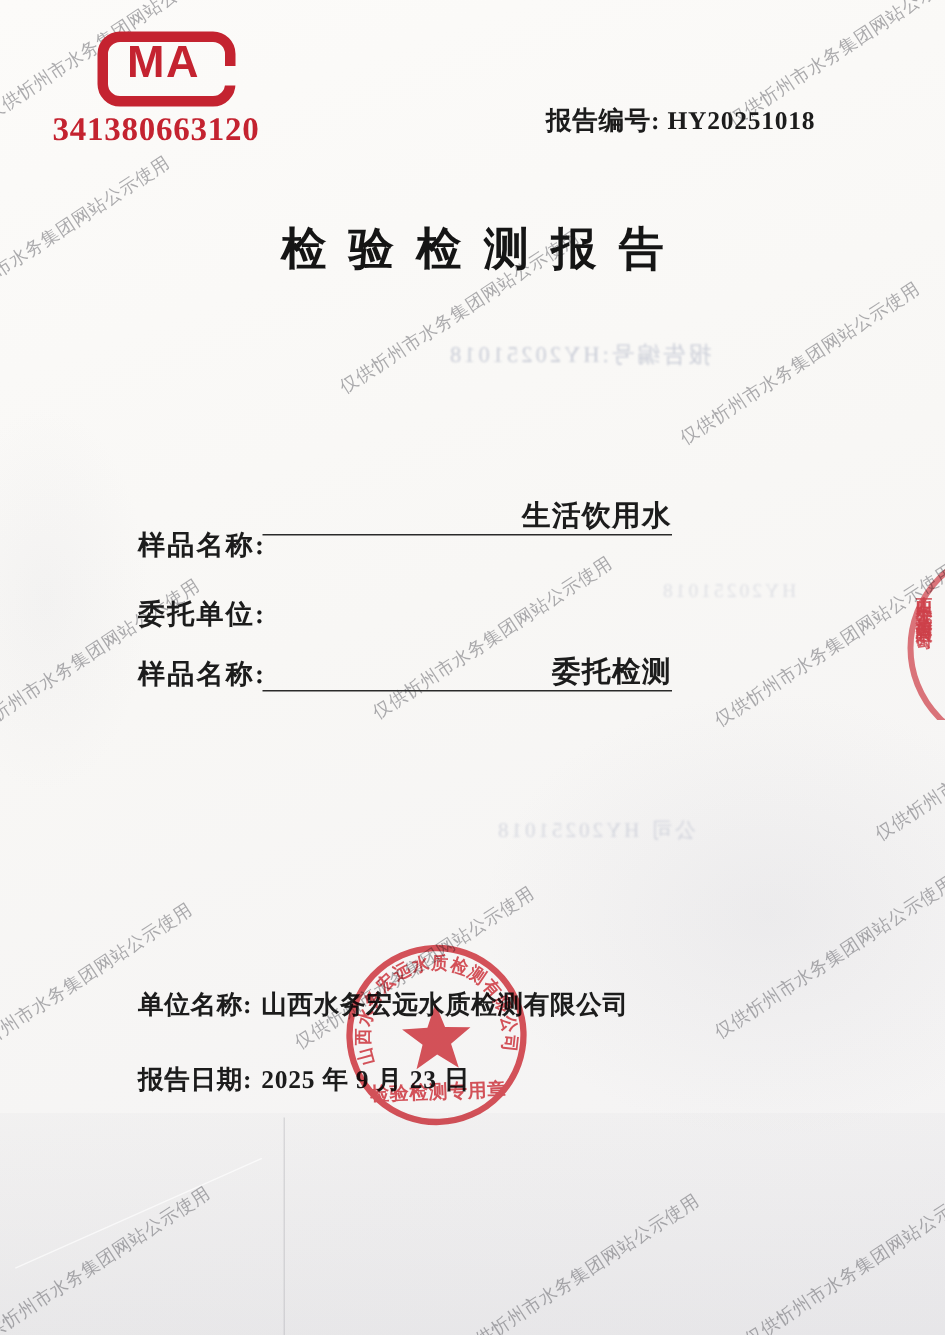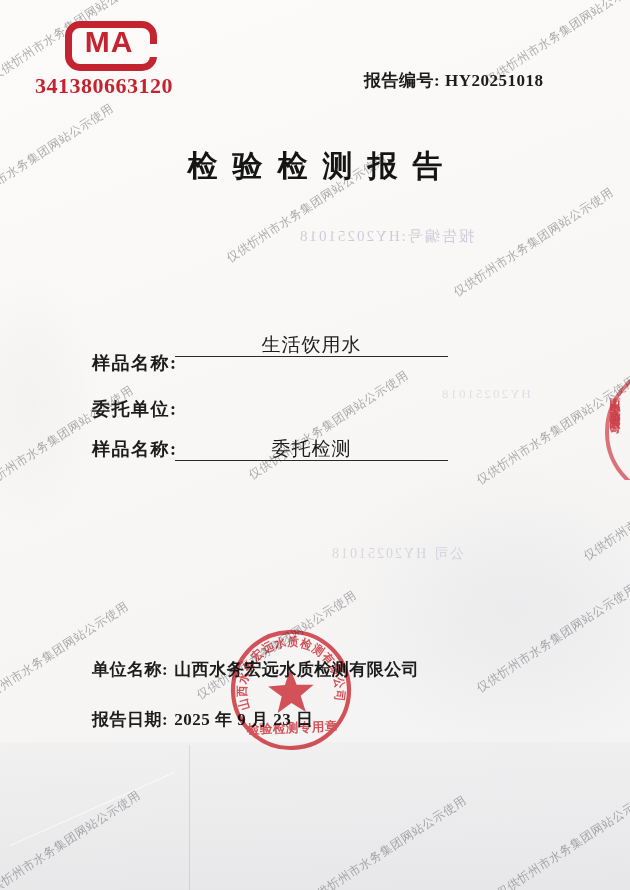--- a/index.html
+++ b/index.html
@@ -51,22 +51,22 @@
     position:absolute;left:0;right:0;top:146px;text-align:center;
     font-family:"Liberation Sans","DejaVu Sans",sans-serif;
     font-size:30px;font-weight:700;letter-spacing:15px;text-indent:15px;color:#151515;
   }
   
   .field-label{
     position:absolute;left:92px;font-size:18px;font-weight:bold;letter-spacing:1.5px;
   }
   .field-line{
     position:absolute;left:175px;width:273px;height:24px;line-height:26px;
-    border-bottom:1.6px solid #2a2a2a;text-align:center;
-    font-size:19px;font-weight:normal;letter-spacing:1px;
+    border-bottom:1.6px solid #2a2a2a;text-align:right;
+    font-size:19px;font-weight:bold;letter-spacing:1px;
   }
   
   .footer-row{position:absolute;left:92px;font-size:17px;font-weight:bold;letter-spacing:.5px;white-space:nowrap;}
   .footer-row .val{margin-left:6px;}
   
   .stamp{position:absolute;left:221px;top:620px;width:140px;height:140px;
     mix-blend-mode:multiply;opacity:.92;transform:rotate(-2deg);}
   
   .edge-stamp{position:absolute;left:594px;top:362px;width:36px;height:118px;overflow:hidden;
     mix-blend-mode:multiply;}

